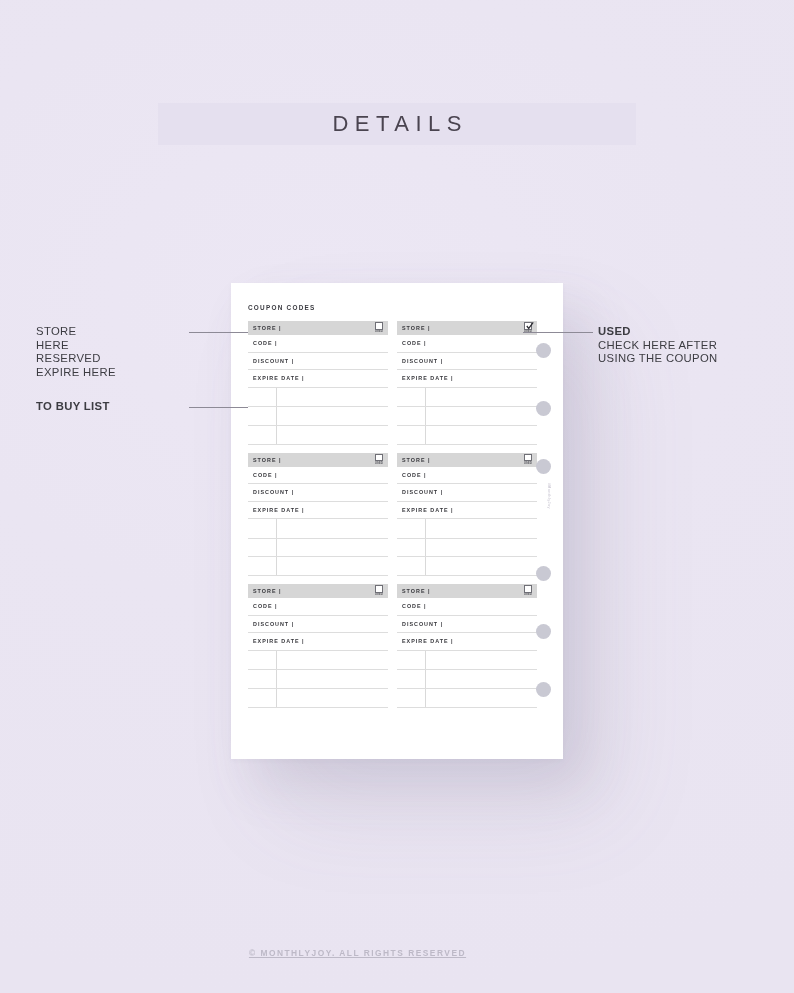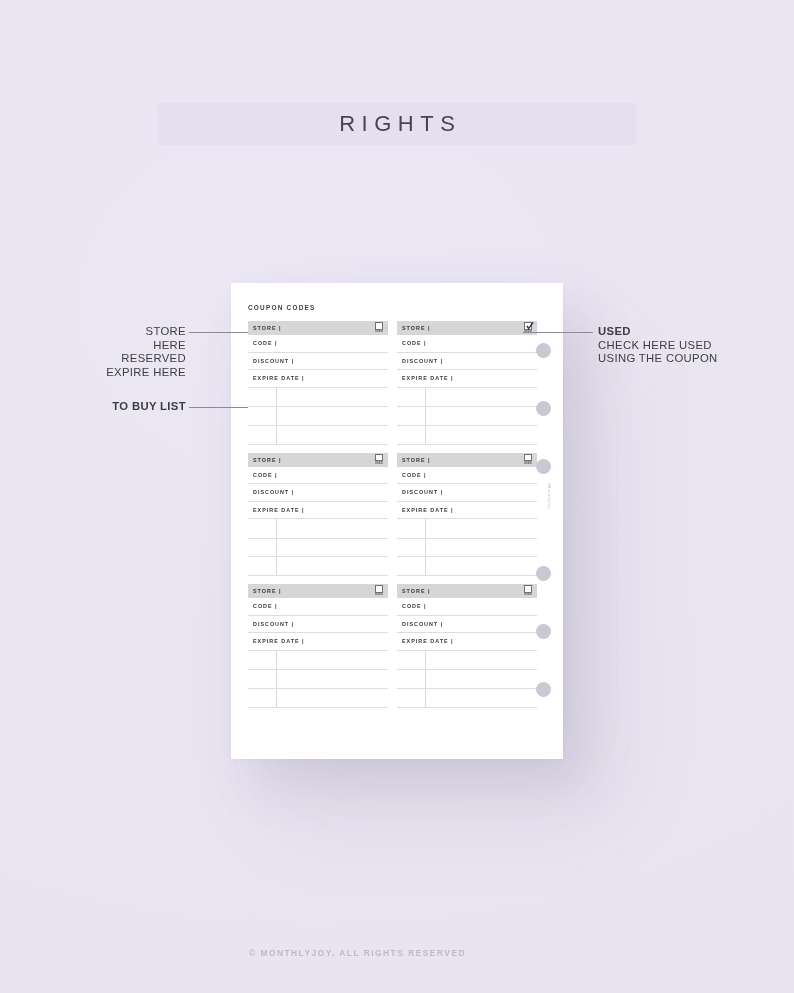--- a/index.html
+++ b/index.html
@@ -212,21 +212,20 @@
 
   
   .anno {
     position: absolute;
     color: #3c3c42;
     font-size: 11.3px;
     letter-spacing: 0.35px;
     line-height: 13.6px;
   }
   .anno-left {
-    text-align: right;
   }
   .anno-right {
     text-align: left;
   }
   .anno-right .strong {
     font-weight: 700;
   }
 
   .leader {
     position: absolute;
@@ -238,27 +237,28 @@
   .footer {
     position: absolute;
     left: 0;
     top: 948px;
     width: 715px;
     text-align: center;
     font-size: 8.4px;
     letter-spacing: 1.5px;
     color: #bdb9c7;
     font-weight: 600;
+    text-decoration: underline;
   }
 </style>
 </head>
 <body>
 
 <div class="header-banner"></div>
-<div class="header-title">RIGHTS</div>
+<div class="header-title">DETAILS</div>
 
 <div class="sheet-shadow"></div>
 
 <div class="sheet">
 
   <div class="sheet-inner">
 
     <div class="sheet-title">COUPON CODES</div>
 
     <div class="coupon-group">
@@ -445,17 +445,17 @@
 <div class="leader" style="left:189px; top:332px; width:59px;"></div>
 
 <div class="anno anno-left" style="left:36px; top:400px; width:150px;font-weight:bold;">
   <div>TO BUY LIST</div>
 </div>
 <div class="leader" style="left:189px; top:407px; width:59px;"></div>
 
 <div class="leader" style="left:523px; top:332px; width:70px;"></div>
 <div class="anno anno-right" style="left:598px; top:325px; width:185px;">
   <div class="strong">USED</div>
-  <div>CHECK HERE USED</div>
+  <div>CHECK HERE AFTER</div>
   <div>USING THE COUPON</div>
 </div>
 
 <div class="footer">© MONTHLYJOY. ALL RIGHTS RESERVED</div>
 
 </body></html>

